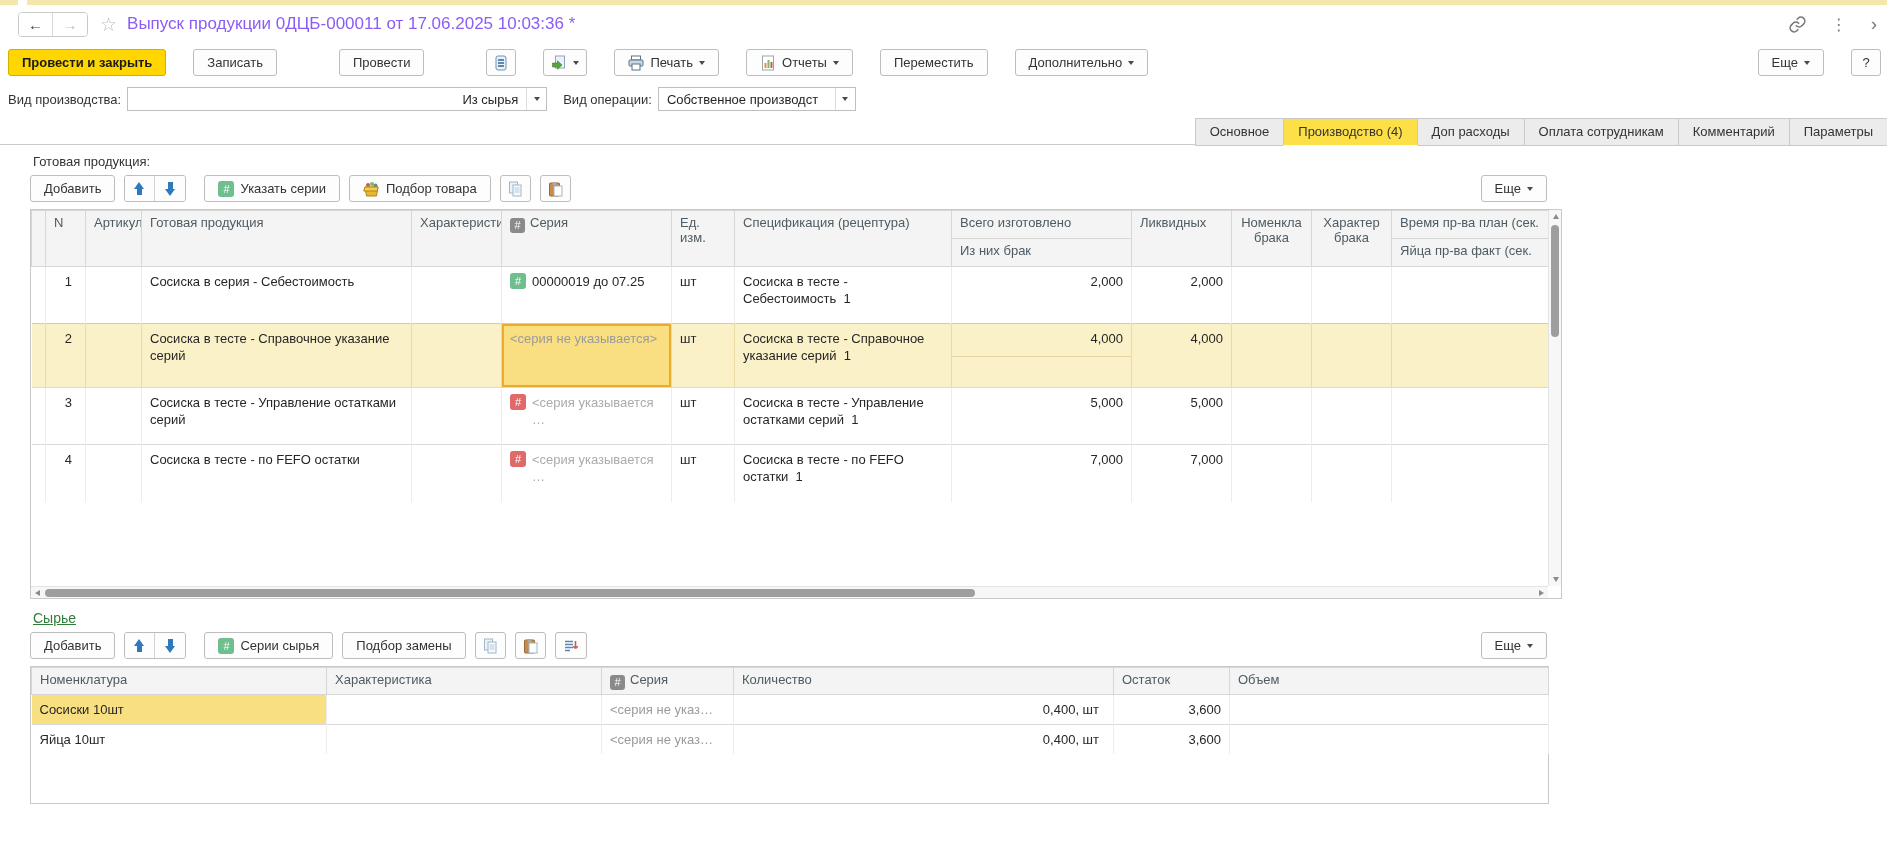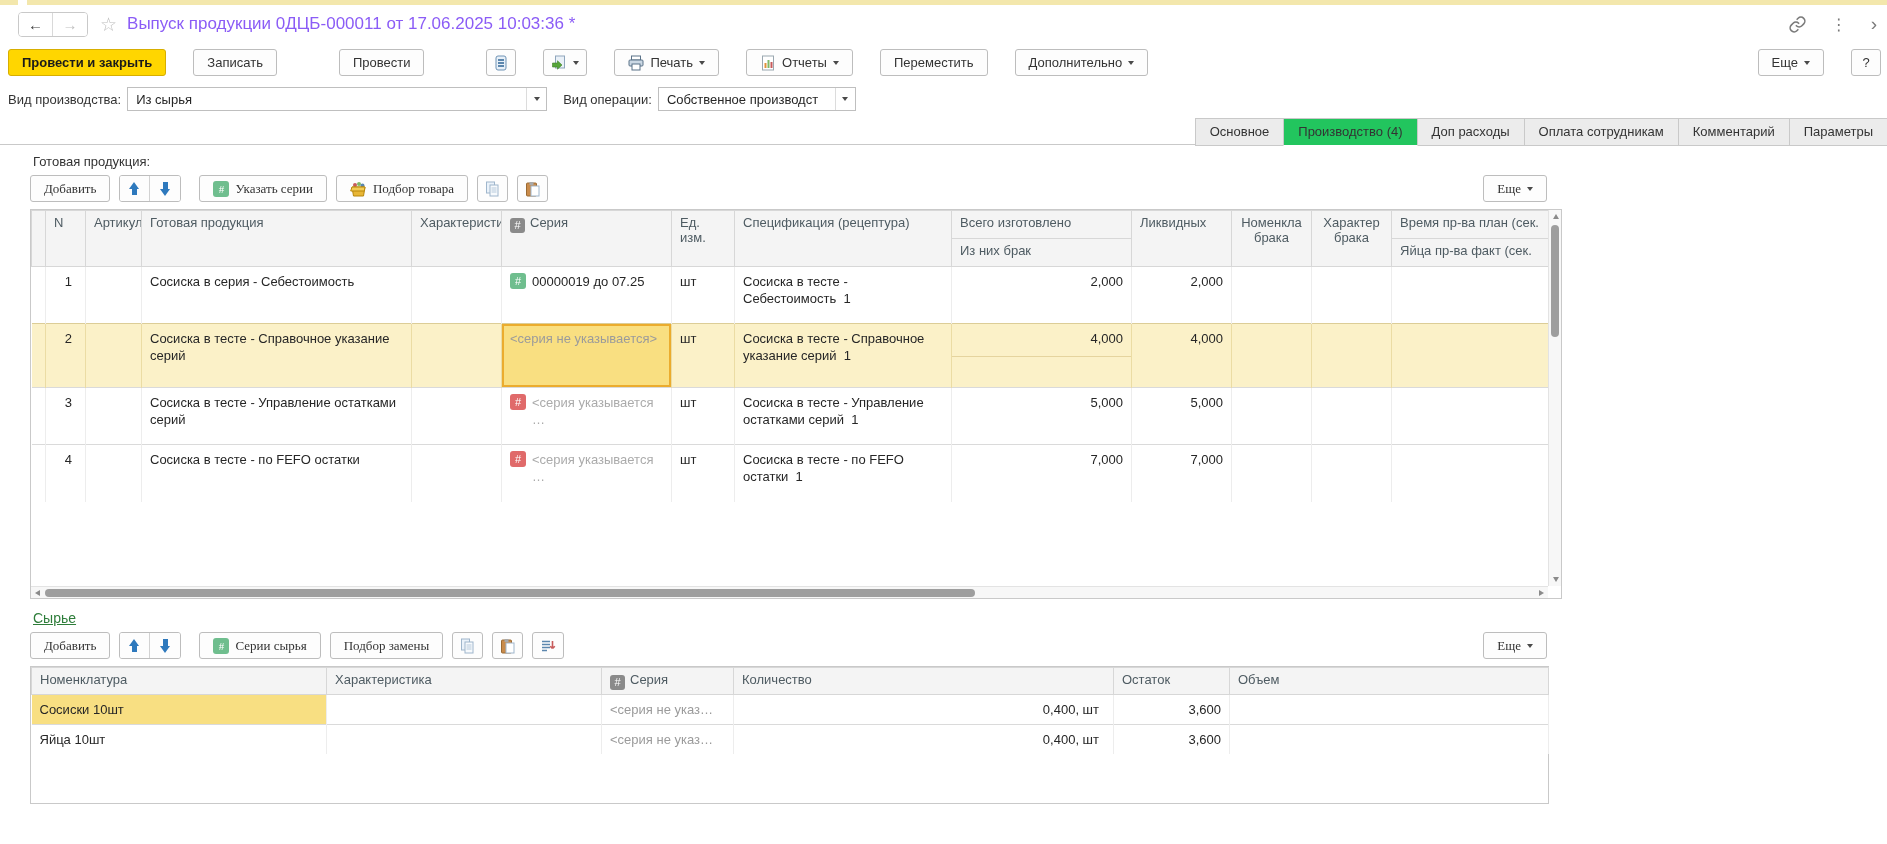--- a/index.html
+++ b/index.html
@@ -32,36 +32,36 @@
     border-top:4px solid #4A4A4A; display:inline-block; }
   .mainbar .gap { width:8px; }
   .spacer { flex:1; }
 
   
   .paramsrow { display:flex; align-items:center; padding:5px 8px 7px 8px; }
   .paramsrow label { color:#333; margin-right:6px; }
   .combo { display:flex; align-items:center; height:24px; border:1px solid #BFBFBF; background:#fff; cursor:pointer; }
   .combo .val { flex:1; padding:0 8px; white-space:nowrap; overflow:hidden; }
   .combo .dd { width:20px; align-self:stretch; border-left:1px solid #DCDCDC; display:flex; align-items:center; justify-content:center; }
-  .combo1 { width:420px; }
+  .combo1 { width:420px;text-align:right; }
   .combo2 { width:198px; }
   .lbl2 { margin-left:16px; }
 
   
   .tabswrap { position:relative; padding-left:33px; height:27px; }
   .tabline { position:absolute; left:0; right:0; bottom:0; height:1px; background:#C9C9C9; }
   .tabs { display:flex; position:relative;justify-content:flex-end; }
   .tab { position:relative; z-index:1; padding:5px 14px 6px; border:1px solid #C9C9C9; margin-right:-1px;
     background:#ECECEC; color:#333; cursor:pointer; white-space:nowrap; }
-  .tab.active { background:#22c55e; z-index:2; border-bottom:1px solid #fff; }
+  .tab.active { background:#fde047; z-index:2; border-bottom:1px solid #fff; }
 
   .sectionlabel { margin:9px 0 0 33px; color:#333; }
 
   
-  .tbar { display:flex; align-items:center; gap:9px; margin:6px 0 7px 30px; width:1530px;font-family:Liberation Serif, serif; }
+  .tbar { display:flex; align-items:center; gap:9px; margin:6px 0 7px 30px; width:1530px; }
   .updown { display:flex; height:27px; border:1px solid #BDBDBD; border-radius:3px; overflow:hidden; }
   .updown .half { width:30px; display:flex; align-items:center; justify-content:center; background:#FDFDFD; cursor:pointer; }
   .updown .half:first-child { border-right:1px solid #D2D2D2; }
   .bluearr { position:relative; width:11px; height:14px; }
   .bluearr.up::before { content:""; position:absolute; left:0; top:0; border-left:5.5px solid transparent; border-right:5.5px solid transparent; border-bottom:7px solid #2E79BD; }
   .bluearr.up::after  { content:""; position:absolute; left:3px; top:6.5px; width:5px; height:7px; background:#2E79BD; }
   .bluearr.dn::before { content:""; position:absolute; left:0; bottom:0; border-left:5.5px solid transparent; border-right:5.5px solid transparent; border-top:7px solid #2E79BD; }
   .bluearr.dn::after  { content:""; position:absolute; left:3px; top:0.5px; width:5px; height:7px; background:#2E79BD; }
   .badge { display:inline-block; width:16px; height:16px; border-radius:3px; background:#6FBE8E; color:#fff;
     font-size:11px; line-height:16px; text-align:center; flex:none; }

